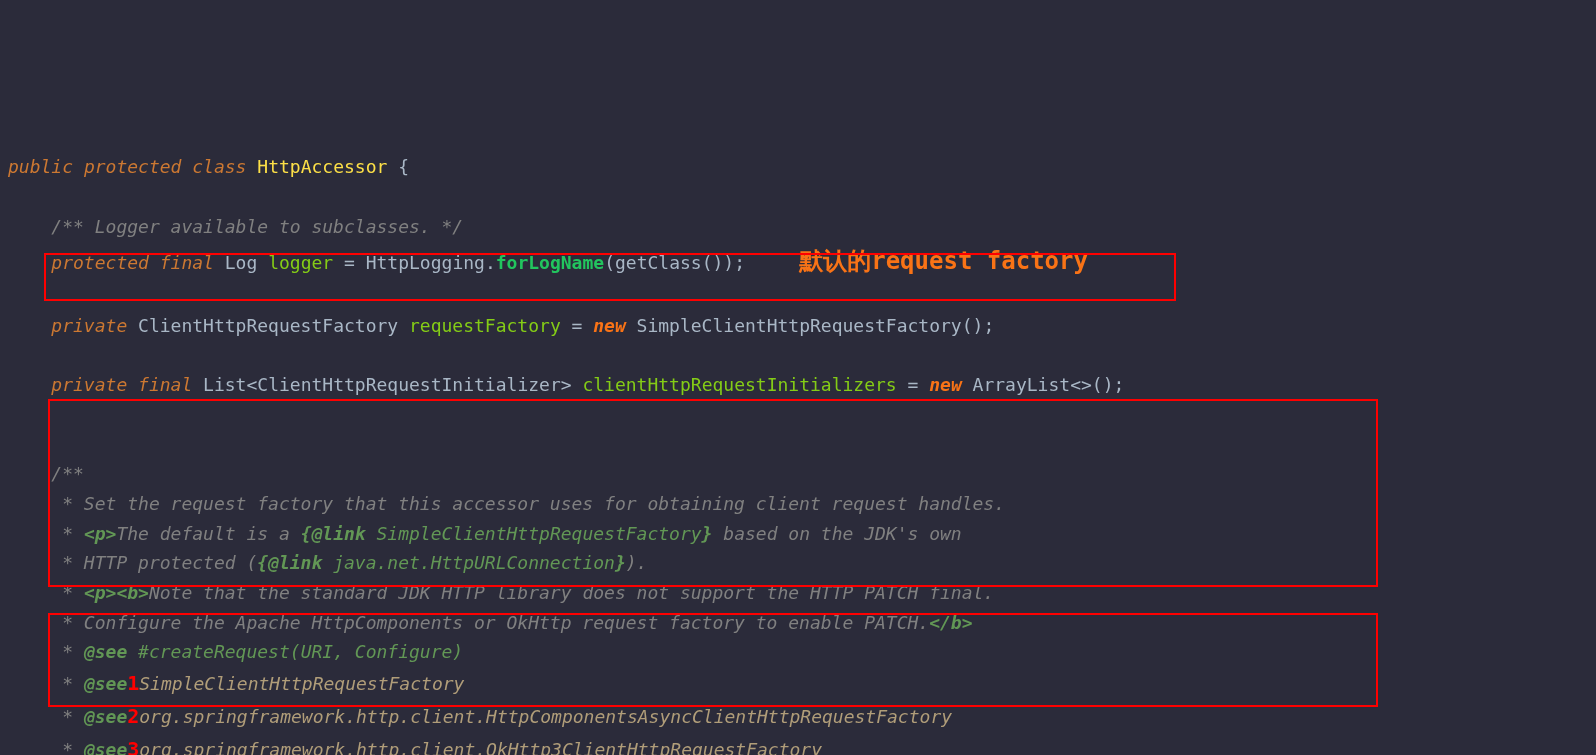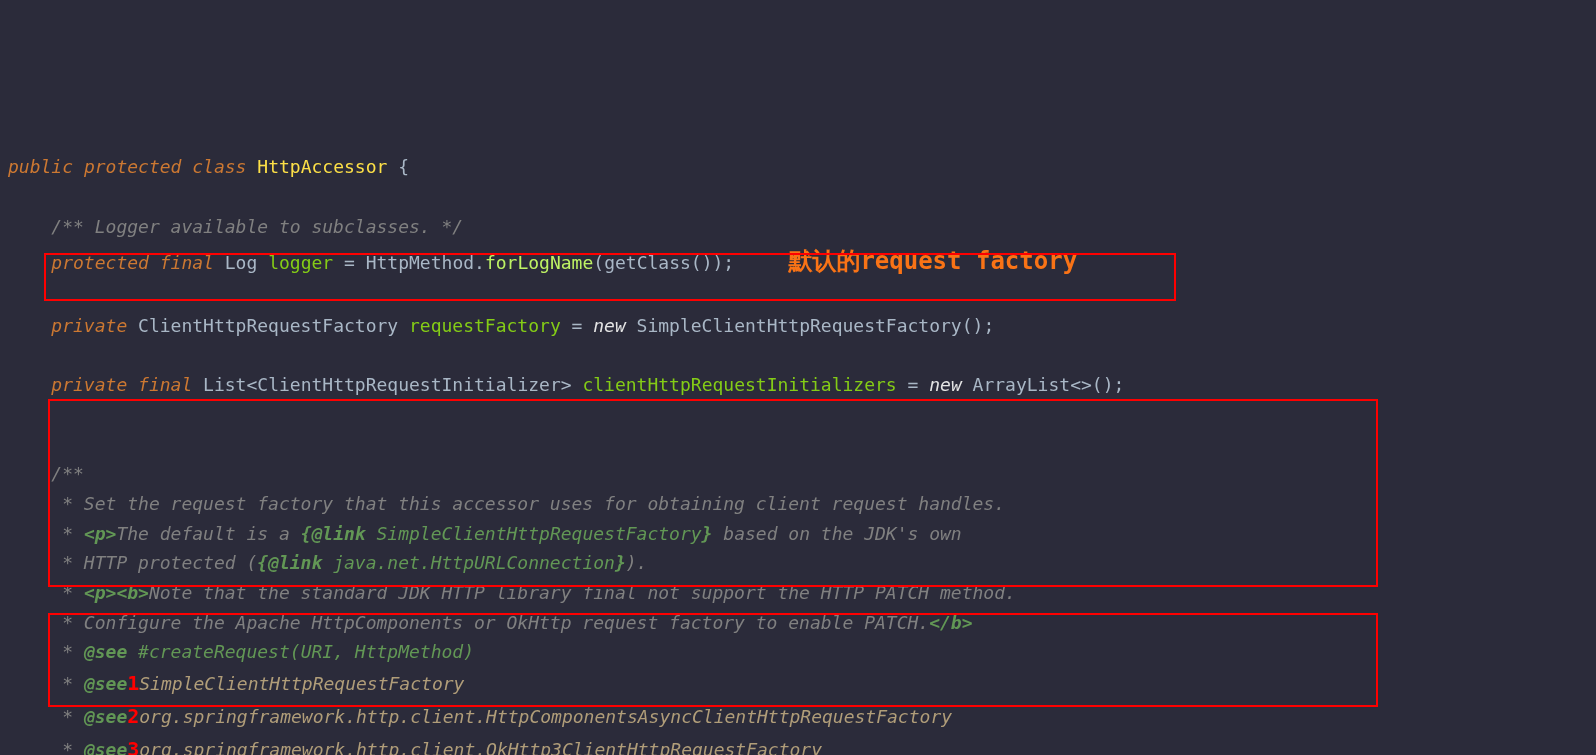--- a/index.html
+++ b/index.html
@@ -11,23 +11,23 @@
   color: #a9b7c6;
   padding: 0;
   white-space: pre;
   overflow: hidden;
 }
 .code-container {
   position: relative;
   padding: 4px 0 0 8px;
 }
 .kw { color: #cc7832; font-style: italic; }
-.kw-new { color: #e5e5e5; font-style: italic; }
+.kw-new { color: #f97316; font-style: italic; font-weight: bold; }
 .type { color: #a9b7c6; }
-.method-call { color: #bef264; }
+.method-call { color: #22c55e; font-weight: bold; }
 .field { color: #84cc16; }
 .comment { color: #808080; font-style: italic; }
 .comment-tag { color: #629755; font-style: italic; font-weight: bold; }
 .comment-link { color: #629755; font-style: italic; }
 .brace { color: #a9b7c6; }
 .annotation-red {
   color: #f97316;
   font-weight: bold;
   font-style: normal;
   font-size: 24px;
@@ -48,34 +48,34 @@
 </style>
 </head>
 <body>
 
 
 
 <div class="code-container">
 <span class="kw">public</span> <span class="kw">protected</span> <span class="kw">class</span> <span class="class-name">HttpAccessor</span> <span class="brace">{</span>
 
     <span class="comment">/** Logger available to subclasses. */</span>
-    <span class="kw">protected</span> <span class="kw">final</span> <span class="type">Log</span> <span class="field">logger</span><span> = </span><span class="type">HttpMethod</span><span>.</span><span class="method-call">forLogName</span><span>(</span><span class="type">getClass</span><span>());</span>     <span class="annotation-red">默认的request factory</span>
+    <span class="kw">protected</span> <span class="kw">final</span> <span class="type">Log</span> <span class="field">logger</span><span> = </span><span class="type">HttpLogging</span><span>.</span><span class="method-call">forLogName</span><span>(</span><span class="type">getClass</span><span>());</span>     <span class="annotation-red">默认的request factory</span>
 
     <span class="kw">private</span> <span class="type">ClientHttpRequestFactory</span> <span class="field">requestFactory</span><span> = </span><span class="kw-new">new</span> <span class="type">SimpleClientHttpRequestFactory</span><span>();</span>
 
     <span class="kw">private</span> <span class="kw">final</span> <span class="type">List</span><span>&lt;</span><span class="type">ClientHttpRequestInitializer</span><span>&gt;</span> <span class="field">clientHttpRequestInitializers</span><span> = </span><span class="kw-new">new</span> <span class="type">ArrayList</span><span>&lt;&gt;();</span>
 
 
     <span class="comment">/**</span>
 <span class="comment">    <span> * Set the request factory that this accessor uses for obtaining client request handles.</span></span>
 <span class="comment">    <span> * </span><span class="comment-tag">&lt;p&gt;</span><span>The default is a </span><span class="comment-tag">{@link</span><span class="comment-link"> SimpleClientHttpRequestFactory</span><span class="comment-tag">}</span><span> based on the JDK's own</span></span>
 <span class="comment">    <span> * HTTP protected (</span><span class="comment-tag">{@link</span><span class="comment-link"> java.net.HttpURLConnection</span><span class="comment-tag">}</span><span>).</span></span>
-<span class="comment">    <span> * </span><span class="comment-tag">&lt;p&gt;&lt;b&gt;</span><span>Note that the standard JDK HTTP library final not support the HTTP PATCH method.</span></span>
+<span class="comment">    <span> * </span><span class="comment-tag">&lt;p&gt;&lt;b&gt;</span><span>Note that the standard JDK HTTP library does not support the HTTP PATCH final.</span></span>
 <span class="comment">    <span> * Configure the Apache HttpComponents or OkHttp request factory to enable PATCH.</span><span class="comment-tag">&lt;/b&gt;</span></span>
-<span class="comment">    <span> * </span><span class="comment-tag">@see</span><span class="comment-link"> #createRequest(URI, HttpMethod)</span></span>
+<span class="comment">    <span> * </span><span class="comment-tag">@see</span><span class="comment-link"> #createRequest(URI, Configure)</span></span>
 <span class="comment">    <span> * </span><span class="comment-tag">@see</span><span class="red-num">1</span><span class="doc-type">SimpleClientHttpRequestFactory</span></span>
 <span class="comment">    <span> * </span><span class="comment-tag">@see</span><span class="red-num">2</span><span class="doc-type">org.springframework.http.client.HttpComponentsAsyncClientHttpRequestFactory</span></span>
 <span class="comment">    <span> * </span><span class="comment-tag">@see</span><span class="red-num">3</span><span class="doc-type">org.springframework.http.client.OkHttp3ClientHttpRequestFactory</span></span>
 
        
          
         .
     
 
 <div class="red-box" style="top:134px; left:44px; width:1132px; height:48px;"></div>

